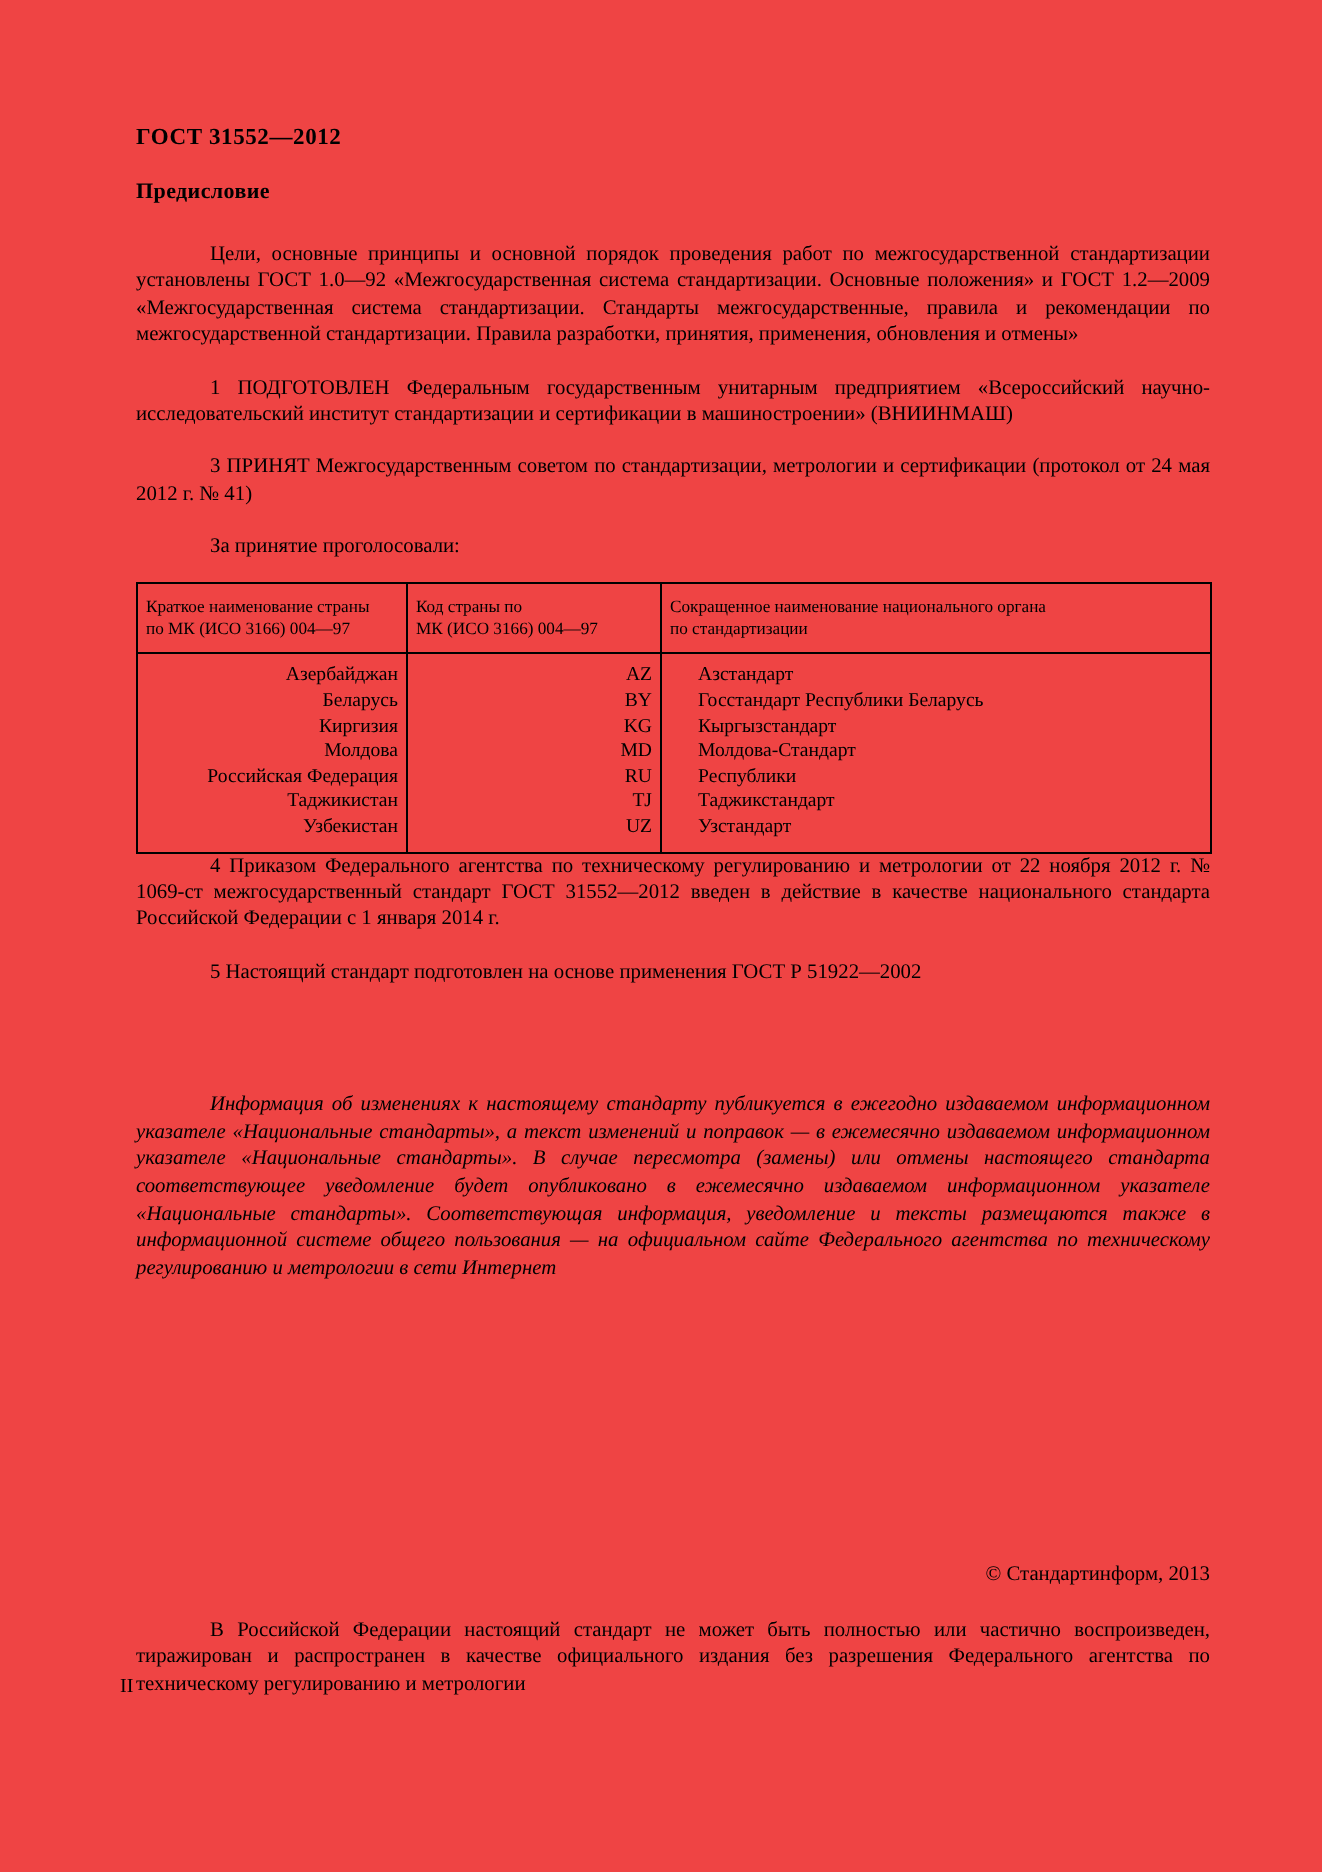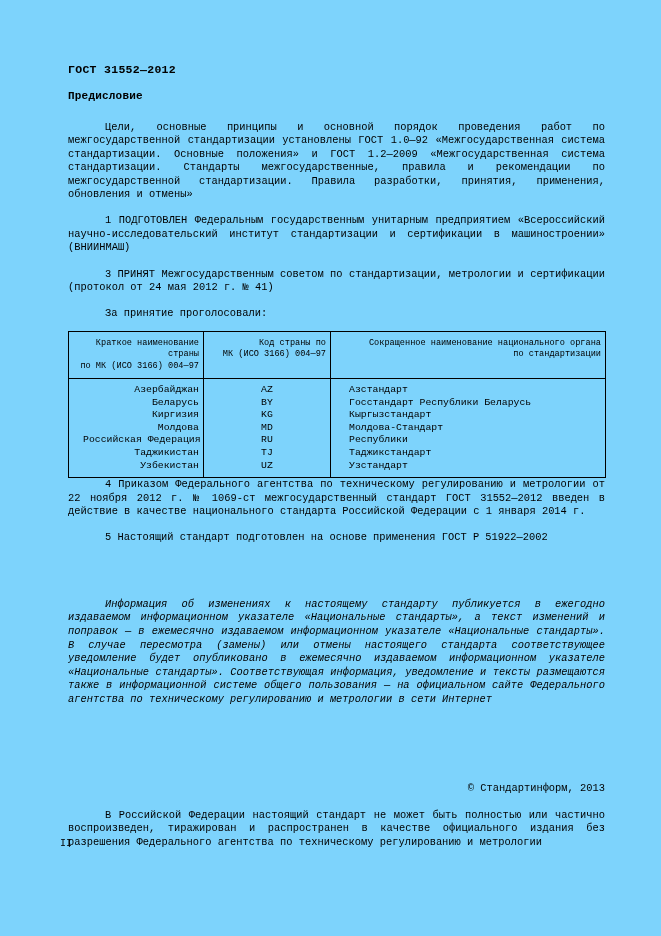--- a/index.html
+++ b/index.html
@@ -4,22 +4,22 @@
 <style>
   html, body {
     margin: 0;
     padding: 0;
     background: #ffffff;
   }
   .page {
     position: relative;
     width: 661px;
     height: 936px;
-    background: #7dd3fc;
-    font-family: Liberation Mono, monospace;
+    background: #ef4444;
+    font-family: Liberation Serif, serif;
     color: #000000;
     overflow: hidden;
   }
   
   .doc-header {
     position: absolute;
     left: 68px;
     top: 63px;
     font-size: 11.5px;
     font-weight: bold;
@@ -68,35 +68,35 @@
   }
   table.vote-table th,
   table.vote-table td {
     border: 1px solid #000000;
     vertical-align: top;
   }
   table.vote-table th {
     font-size: 8.6px;
     line-height: 11.4px;
     font-weight: normal;
-    text-align: right;
+    text-align: left;
     padding: 6px 4px 6px 4px;
   }
   table.vote-table td {
     font-size: 9.8px;
     line-height: 12.6px;
     padding: 0;
   }
   table.vote-table td.col-country {
     padding: 5px 4px 5px 14px;
     text-align: right;
   }
   table.vote-table td.col-code {
     padding: 5px 4px 5px 4px;
-    text-align: center;
+    text-align: right;
   }
   table.vote-table td.col-body {
     padding: 5px 4px 5px 18px;
     text-align: left;
   }
   .cell-line { white-space: nowrap; }
   .c1 { width: 135px; }
   .c2 { width: 127px; }
   .c3 { width: 275px; }
   

